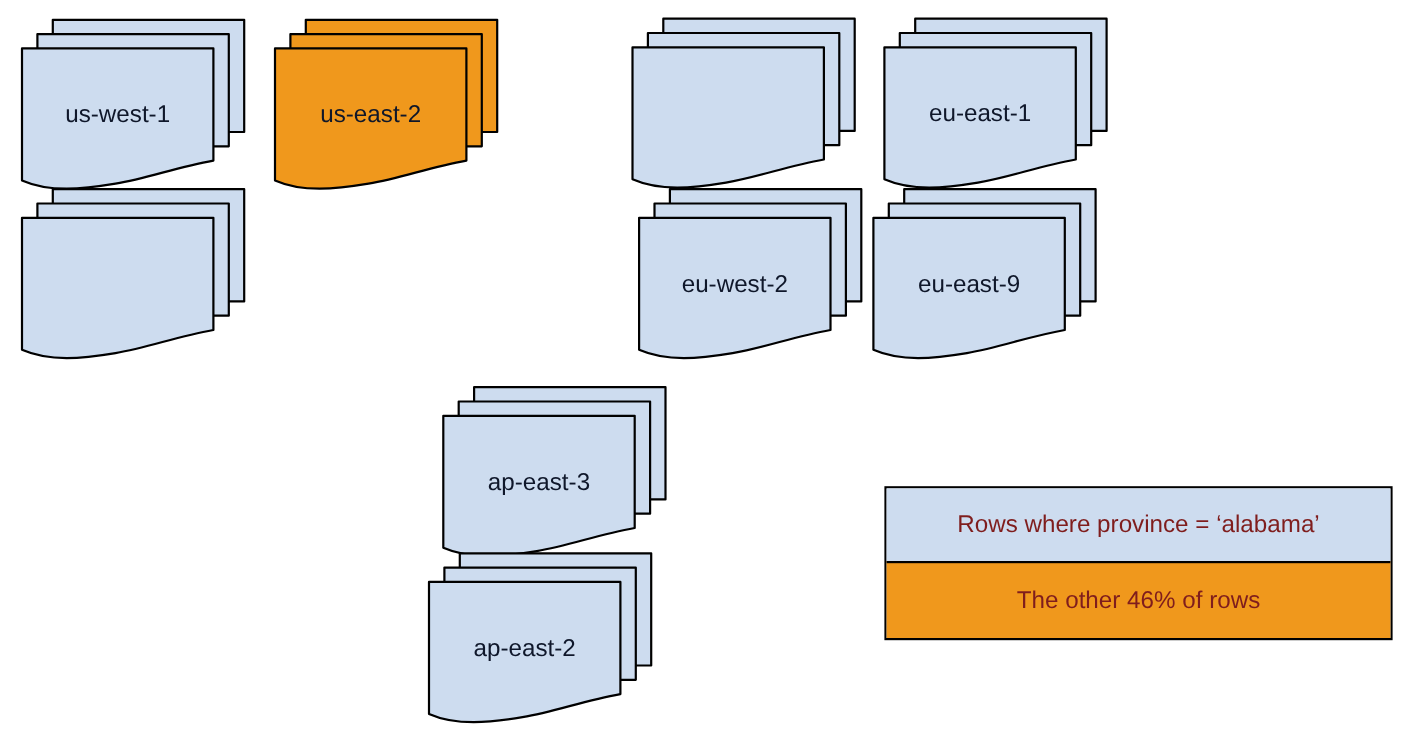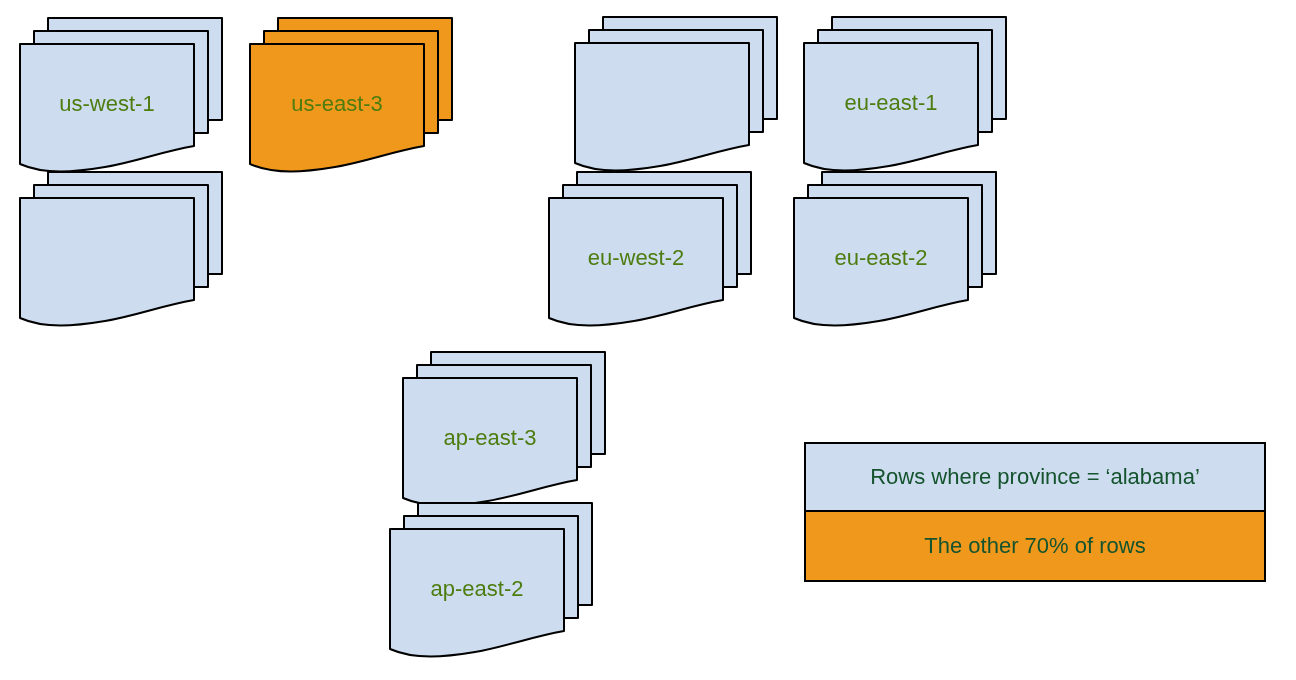--- a/index.html
+++ b/index.html
@@ -35,36 +35,36 @@
   .stack-label {
     position: absolute;
     left: 1px;
     top: 27px;
     width: 174px;
     height: 120px;
     display: flex;
     align-items: center;
     justify-content: center;
     font-size: 22px;
-    color: #4d7c0f;
+    color: #0f172a;
     white-space: nowrap;
     pointer-events: none;
   }
   .legend {
     position: absolute;
     border: 2px solid #000000;
     box-sizing: border-box;
     background: #ffffff;
   }
   .legend-row {
     display: flex;
     align-items: center;
     justify-content: center;
     font-size: 22px;
-    color: #14532d;
+    color: #7f1d1d;
     box-sizing: border-box;
   }
   .legend-row:nth-child(1) { height: 66px; }
   .legend-row:nth-child(2) { height: 70px; border-top: 2px solid #000000; }
 </style>
 </head>
 <body>
 
 <div id="canvas">
 
@@ -76,21 +76,21 @@
       </svg>
       <div class="stack-label">us-west-1</div>
     </div>
 
     <div class="stack" style="left: 249px; top: 17px; color: rgb(240, 152, 28);">
       <svg class="stack-svg" width="206" height="164" viewBox="0 0 206 164" xmlns="http://www.w3.org/2000/svg">
         <rect class="page page-back" x="29" y="1" width="174" height="102"></rect>
         <rect class="page page-middle" x="15" y="14" width="174" height="102"></rect>
         <path class="page page-front" d="M1 27 H175 V129 C141 135 116 145 86 150 C56 155 26 158 1 147 Z"></path>
       </svg>
-      <div class="stack-label">us-east-3</div>
+      <div class="stack-label">us-east-2</div>
     </div>
 
     <div class="stack" style="left: 574px; top: 16px; color: rgb(205, 220, 239);">
       <svg class="stack-svg" width="206" height="164" viewBox="0 0 206 164" xmlns="http://www.w3.org/2000/svg">
         <rect class="page page-back" x="29" y="1" width="174" height="102"></rect>
         <rect class="page page-middle" x="15" y="14" width="174" height="102"></rect>
         <path class="page page-front" d="M1 27 H175 V129 C141 135 116 145 86 150 C56 155 26 158 1 147 Z"></path>
       </svg>
     </div>
 
@@ -105,36 +105,36 @@
 
     <div class="stack" style="left: 19px; top: 171px; color: rgb(205, 220, 239);">
       <svg class="stack-svg" width="206" height="164" viewBox="0 0 206 164" xmlns="http://www.w3.org/2000/svg">
         <rect class="page page-back" x="29" y="1" width="174" height="102"></rect>
         <rect class="page page-middle" x="15" y="14" width="174" height="102"></rect>
         <path class="page page-front" d="M1 27 H175 V129 C141 135 116 145 86 150 C56 155 26 158 1 147 Z"></path>
       </svg>
     </div>
 
 
-    <div class="stack" style="left: 548px; top: 171px; color: rgb(205, 220, 239);">
+    <div class="stack" style="left: 580px; top: 171px; color: rgb(205, 220, 239);">
       <svg class="stack-svg" width="206" height="164" viewBox="0 0 206 164" xmlns="http://www.w3.org/2000/svg">
         <rect class="page page-back" x="29" y="1" width="174" height="102"></rect>
         <rect class="page page-middle" x="15" y="14" width="174" height="102"></rect>
         <path class="page page-front" d="M1 27 H175 V129 C141 135 116 145 86 150 C56 155 26 158 1 147 Z"></path>
       </svg>
       <div class="stack-label">eu-west-2</div>
     </div>
 
     <div class="stack" style="left: 793px; top: 171px; color: rgb(205, 220, 239);">
       <svg class="stack-svg" width="206" height="164" viewBox="0 0 206 164" xmlns="http://www.w3.org/2000/svg">
         <rect class="page page-back" x="29" y="1" width="174" height="102"></rect>
         <rect class="page page-middle" x="15" y="14" width="174" height="102"></rect>
         <path class="page page-front" d="M1 27 H175 V129 C141 135 116 145 86 150 C56 155 26 158 1 147 Z"></path>
       </svg>
-      <div class="stack-label">eu-east-2</div>
+      <div class="stack-label">eu-east-9</div>
     </div>
 
     <div class="stack" style="left: 402px; top: 351px; color: rgb(205, 220, 239);">
       <svg class="stack-svg" width="206" height="164" viewBox="0 0 206 164" xmlns="http://www.w3.org/2000/svg">
         <rect class="page page-back" x="29" y="1" width="174" height="102"></rect>
         <rect class="page page-middle" x="15" y="14" width="174" height="102"></rect>
         <path class="page page-front" d="M1 27 H175 V129 C141 135 116 145 86 150 C56 155 26 158 1 147 Z"></path>
       </svg>
       <div class="stack-label">ap-east-3</div>
     </div>
@@ -146,17 +146,17 @@
         <path class="page page-front" d="M1 27 H175 V129 C141 135 116 145 86 150 C56 155 26 158 1 147 Z"></path>
       </svg>
       <div class="stack-label">ap-east-2</div>
     </div>
   <div class="legend" id="legend" style="left: 804px; top: 442px; width: 462px;">
     <div class="legend-row" style="background: rgb(205, 220, 239);">
       <span class="legend-label">Rows where province = ‘alabama’</span>
     </div>
 
     <div class="legend-row" style="background: rgb(240, 152, 28);">
-      <span class="legend-label">The other 70% of rows</span>
+      <span class="legend-label">The other 46% of rows</span>
     </div>
   </div>
 
 </div>
 
 </body></html>

